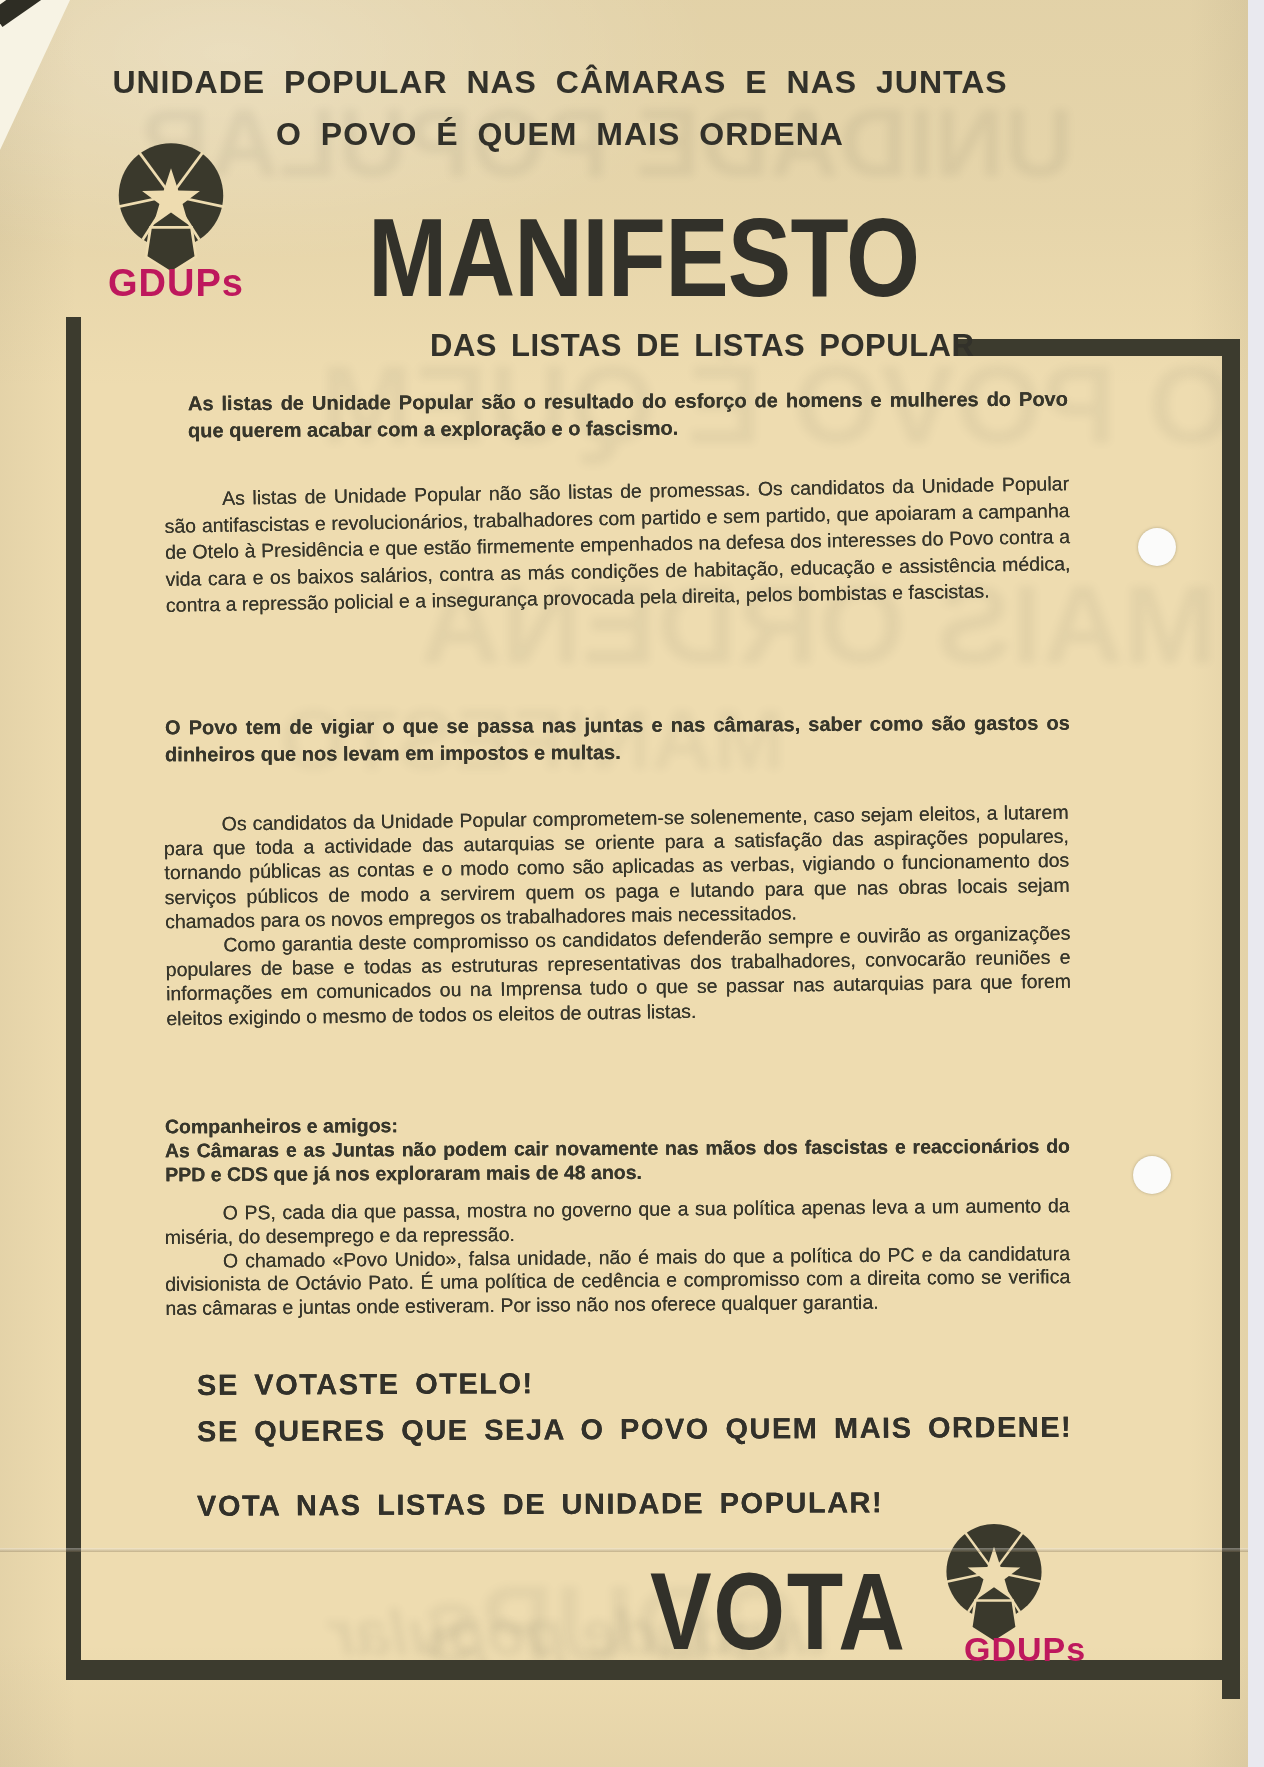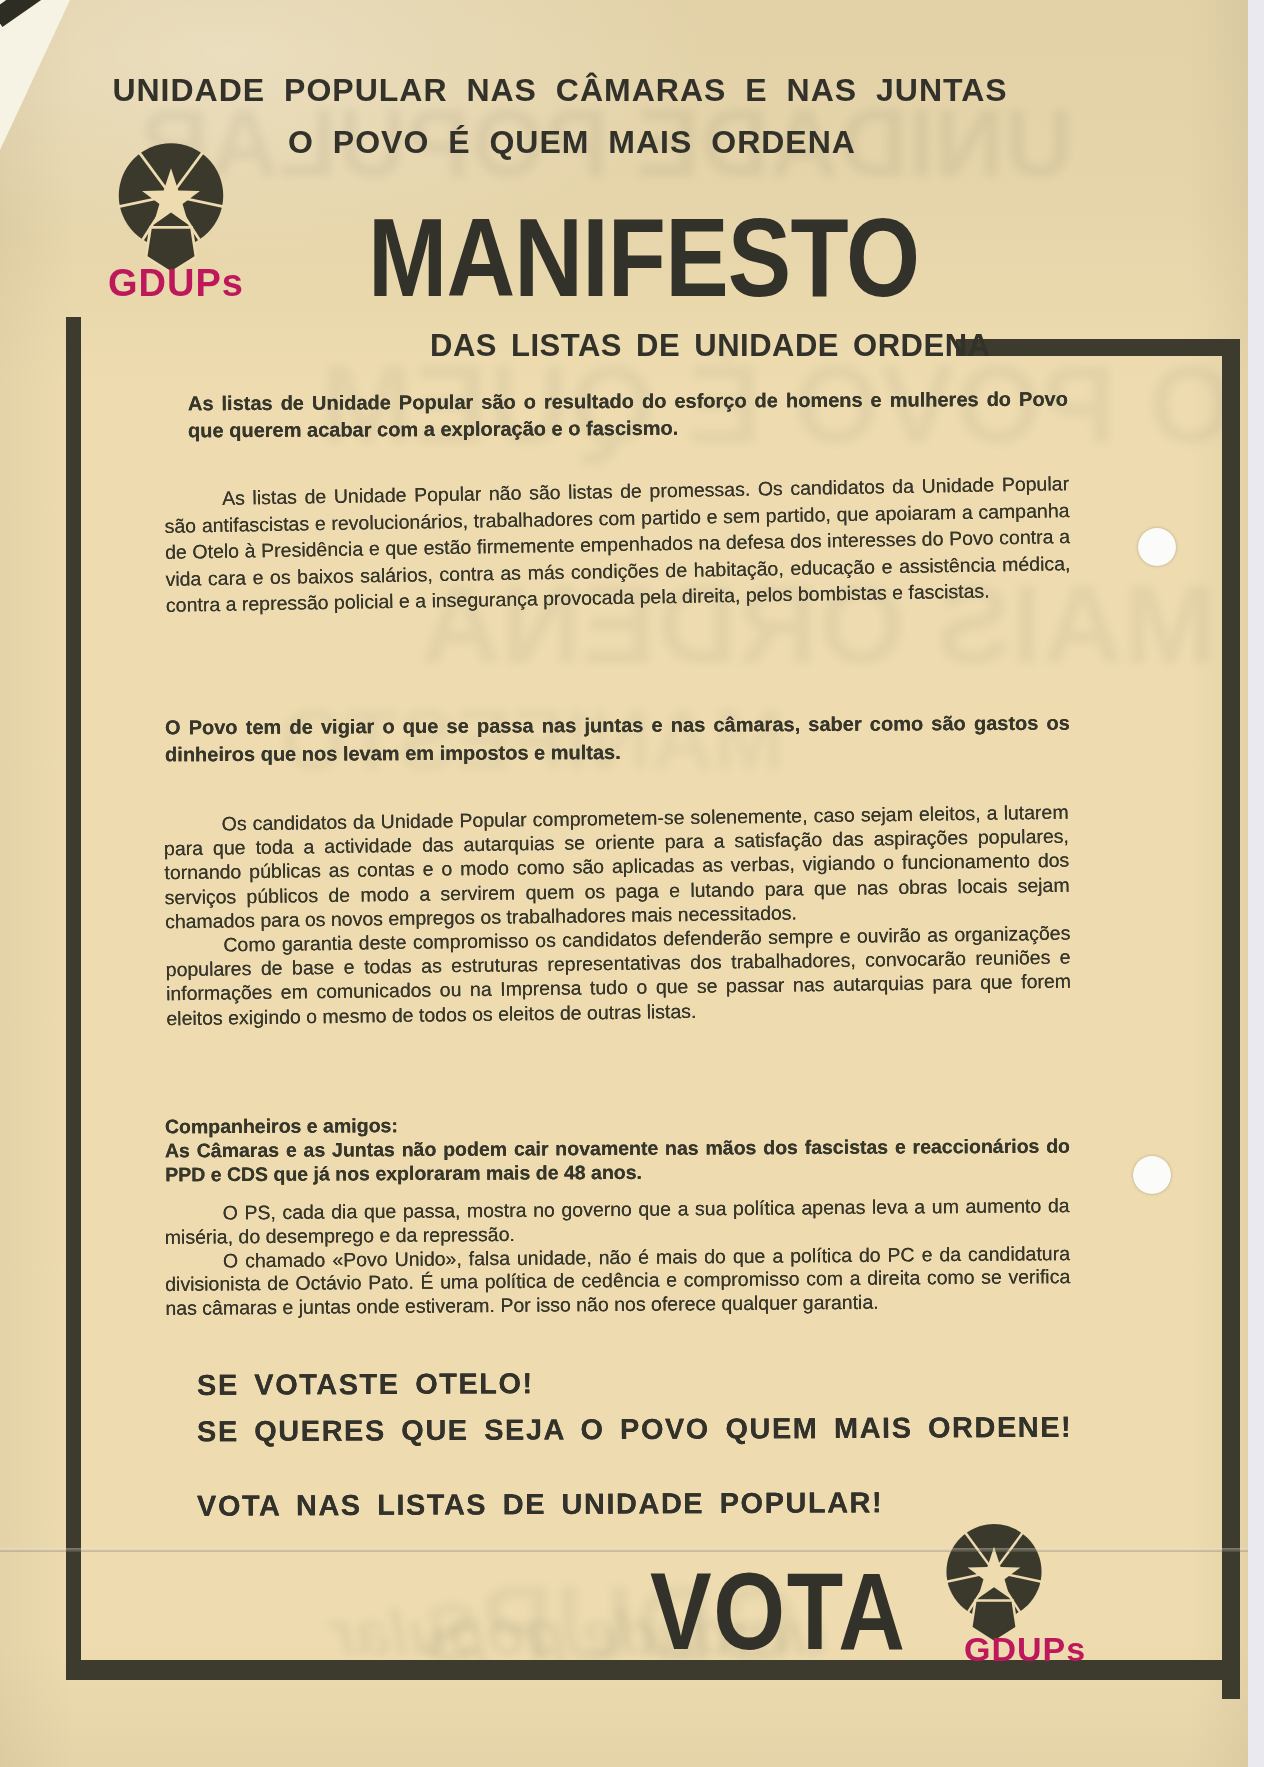--- a/index.html
+++ b/index.html
@@ -27,21 +27,21 @@
     filter:blur(.6px);}
   .hole{position:absolute;width:38px;height:38px;border-radius:50%;background:#fbfbfa;
     box-shadow:0 0 3px rgba(120,110,80,.5);}
   
   .ghost{position:absolute;color:#3f4237;opacity:.07;font-weight:bold;white-space:nowrap;
     transform:scaleX(-1);filter:blur(4px);pointer-events:none;}
   
   .bar{position:absolute;background:#3c3b2e;}
   
   .mast1,.mast2{position:absolute;left:0;width:1120px;text-align:center;font-weight:bold;
-    font-size:32px;letter-spacing:1px;word-spacing:9px;color:#32312a;margin-top:8px;}
+    font-size:32px;letter-spacing:1px;word-spacing:9px;color:#32312a;}
   .title{position:absolute;font-weight:bold;font-size:112px;line-height:1;color:#32312a;
     letter-spacing:-1px;transform:scale(.85,1);transform-origin:left top;white-space:nowrap;}
   .subtitle{position:absolute;font-weight:bold;font-size:31px;letter-spacing:.5px;word-spacing:5px;
     color:#32312a;white-space:nowrap;}
   
   .logo{position:absolute;}
   .logo-label{position:absolute;font-weight:bold;font-size:38px;letter-spacing:1px;color:#be185d;}
   
   .para{position:absolute;font-size:19.5px;line-height:24px;text-align:justify;
     text-shadow:0 0 .4px currentColor;}
@@ -69,41 +69,41 @@
   <div class="ghost" style="top:690px;left:280px;font-size:86px;opacity:.05;">MANIFESTO</div>
   <div class="ghost" style="top:1560px;left:420px;font-size:110px;opacity:.06;">GDUPs</div>
   <div class="ghost" style="top:1596px;left:330px;font-size:64px;font-style:italic;opacity:.08;">unidade popular</div>
 
   <div class="bar" style="left:66px;top:317px;width:15px;height:1363px;"></div>
   <div class="bar" style="left:1222px;top:339px;width:18px;height:1360px;"></div>
   <div class="bar" style="left:66px;top:1660px;width:1174px;height:20px;"></div>
   <div class="bar" style="left:956px;top:339px;width:284px;height:17px;"></div>
 
   <div class="mast1" style="top:64px;">UNIDADE POPULAR NAS CÂMARAS E NAS JUNTAS</div>
-  <div class="mast2" style="top:116px;padding-left:12px;">O POVO É QUEM MAIS ORDENA</div>
+  <div class="mast2" style="top:116px;">O POVO É QUEM MAIS ORDENA</div>
 
   <div class="logo" style="left:104px;top:141px;width:134px;height:134px;">
     <svg width="134" height="134" viewBox="0 0 100 118">
       <circle cx="50" cy="48" r="46" fill="#3a392c"></circle>
       <g stroke="#eedcb0" stroke-width="2.4">
         <line x1="50" y1="48" x2="22" y2="10"></line>
         <line x1="50" y1="48" x2="78" y2="10"></line>
         <line x1="50" y1="48" x2="3" y2="58"></line>
         <line x1="50" y1="48" x2="97" y2="58"></line>
         <line x1="50" y1="48" x2="25" y2="87"></line>
         <line x1="50" y1="48" x2="75" y2="87"></line>
       </g>
       <polygon points="32,76 68,76 72,102 50,116 28,102" fill="#3a392c" stroke="#eedcb0" stroke-width="2.4"></polygon>
       <polygon fill="#eedcb0" points="50,24 56.4,43.5 75.5,44 60.2,55.4 65.6,74 50,63 34.4,74 39.8,55.4 24.5,44 43.6,43.5"></polygon>
     </svg>
   </div>
   <div class="logo-label" style="left:108px;top:262px;">GDUPs</div>
 
   <div class="title" style="left:368px;top:202px;">MANIFESTO</div>
-  <div class="subtitle" style="left:430px;top:328px;">DAS LISTAS DE UNIDADE ORDENA</div>
+  <div class="subtitle" style="left:430px;top:328px;">DAS LISTAS DE LISTAS POPULAR</div>
 
   <div class="para bold r-neg03" style="left:188px;top:388px;width:880px;line-height:27px;font-size:20px;">
     <p>As listas de Unidade Popular são o resultado do esforço de homens e mulheres do Povo que querem acabar com a exploração e o fascismo.</p>
   </div>
 
   <div class="para r-neg1" style="left:165px;top:478px;width:905px;line-height:26.5px;">
     <p class="indent">As listas de Unidade Popular não são listas de promessas. Os candidatos da Unidade Popular são antifascistas e revolucionários, trabalhadores com partido e sem partido, que apoiaram a campanha de Otelo à Presidência e que estão firmemente empenhados na defesa dos interesses do Povo contra a vida cara e os baixos salários, contra as más condições de habitação, educação e assistência médica, contra a repressão policial e a insegurança provocada pela direita, pelos bombistas e fascistas.</p>
   </div>
 
   <div class="para bold r-neg03" style="left:165px;top:712px;width:905px;line-height:27px;font-size:20px;">

